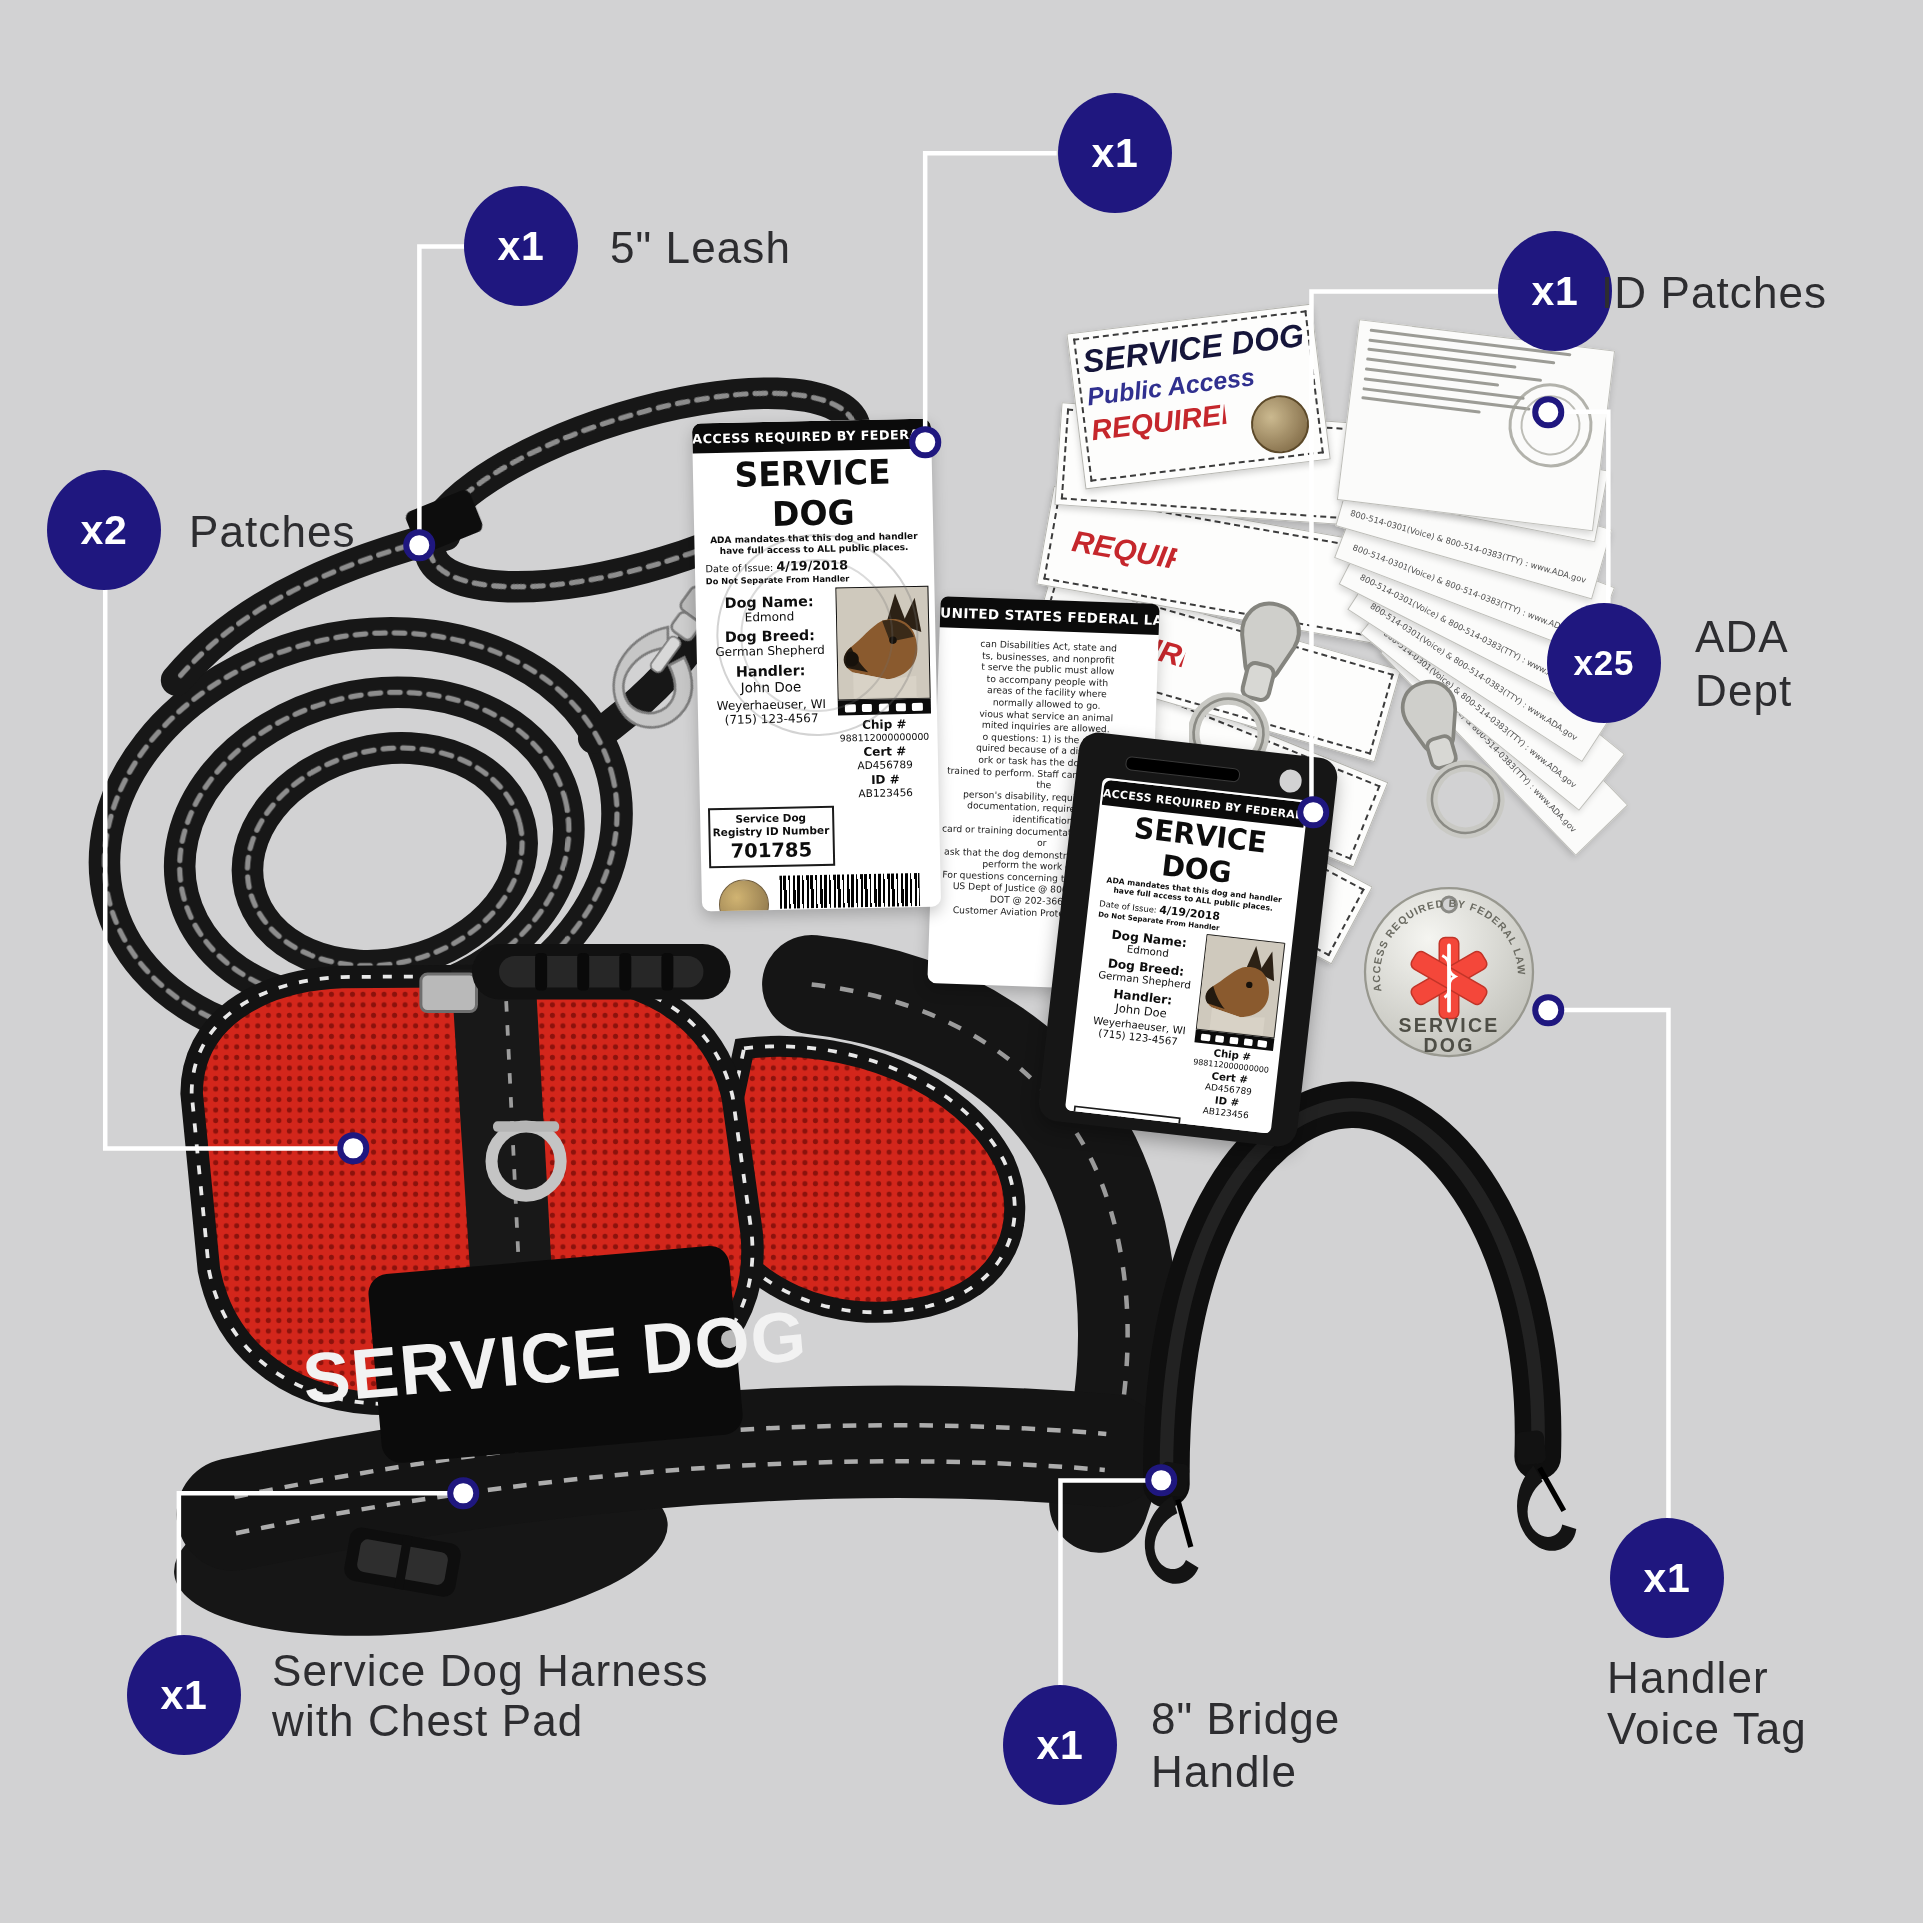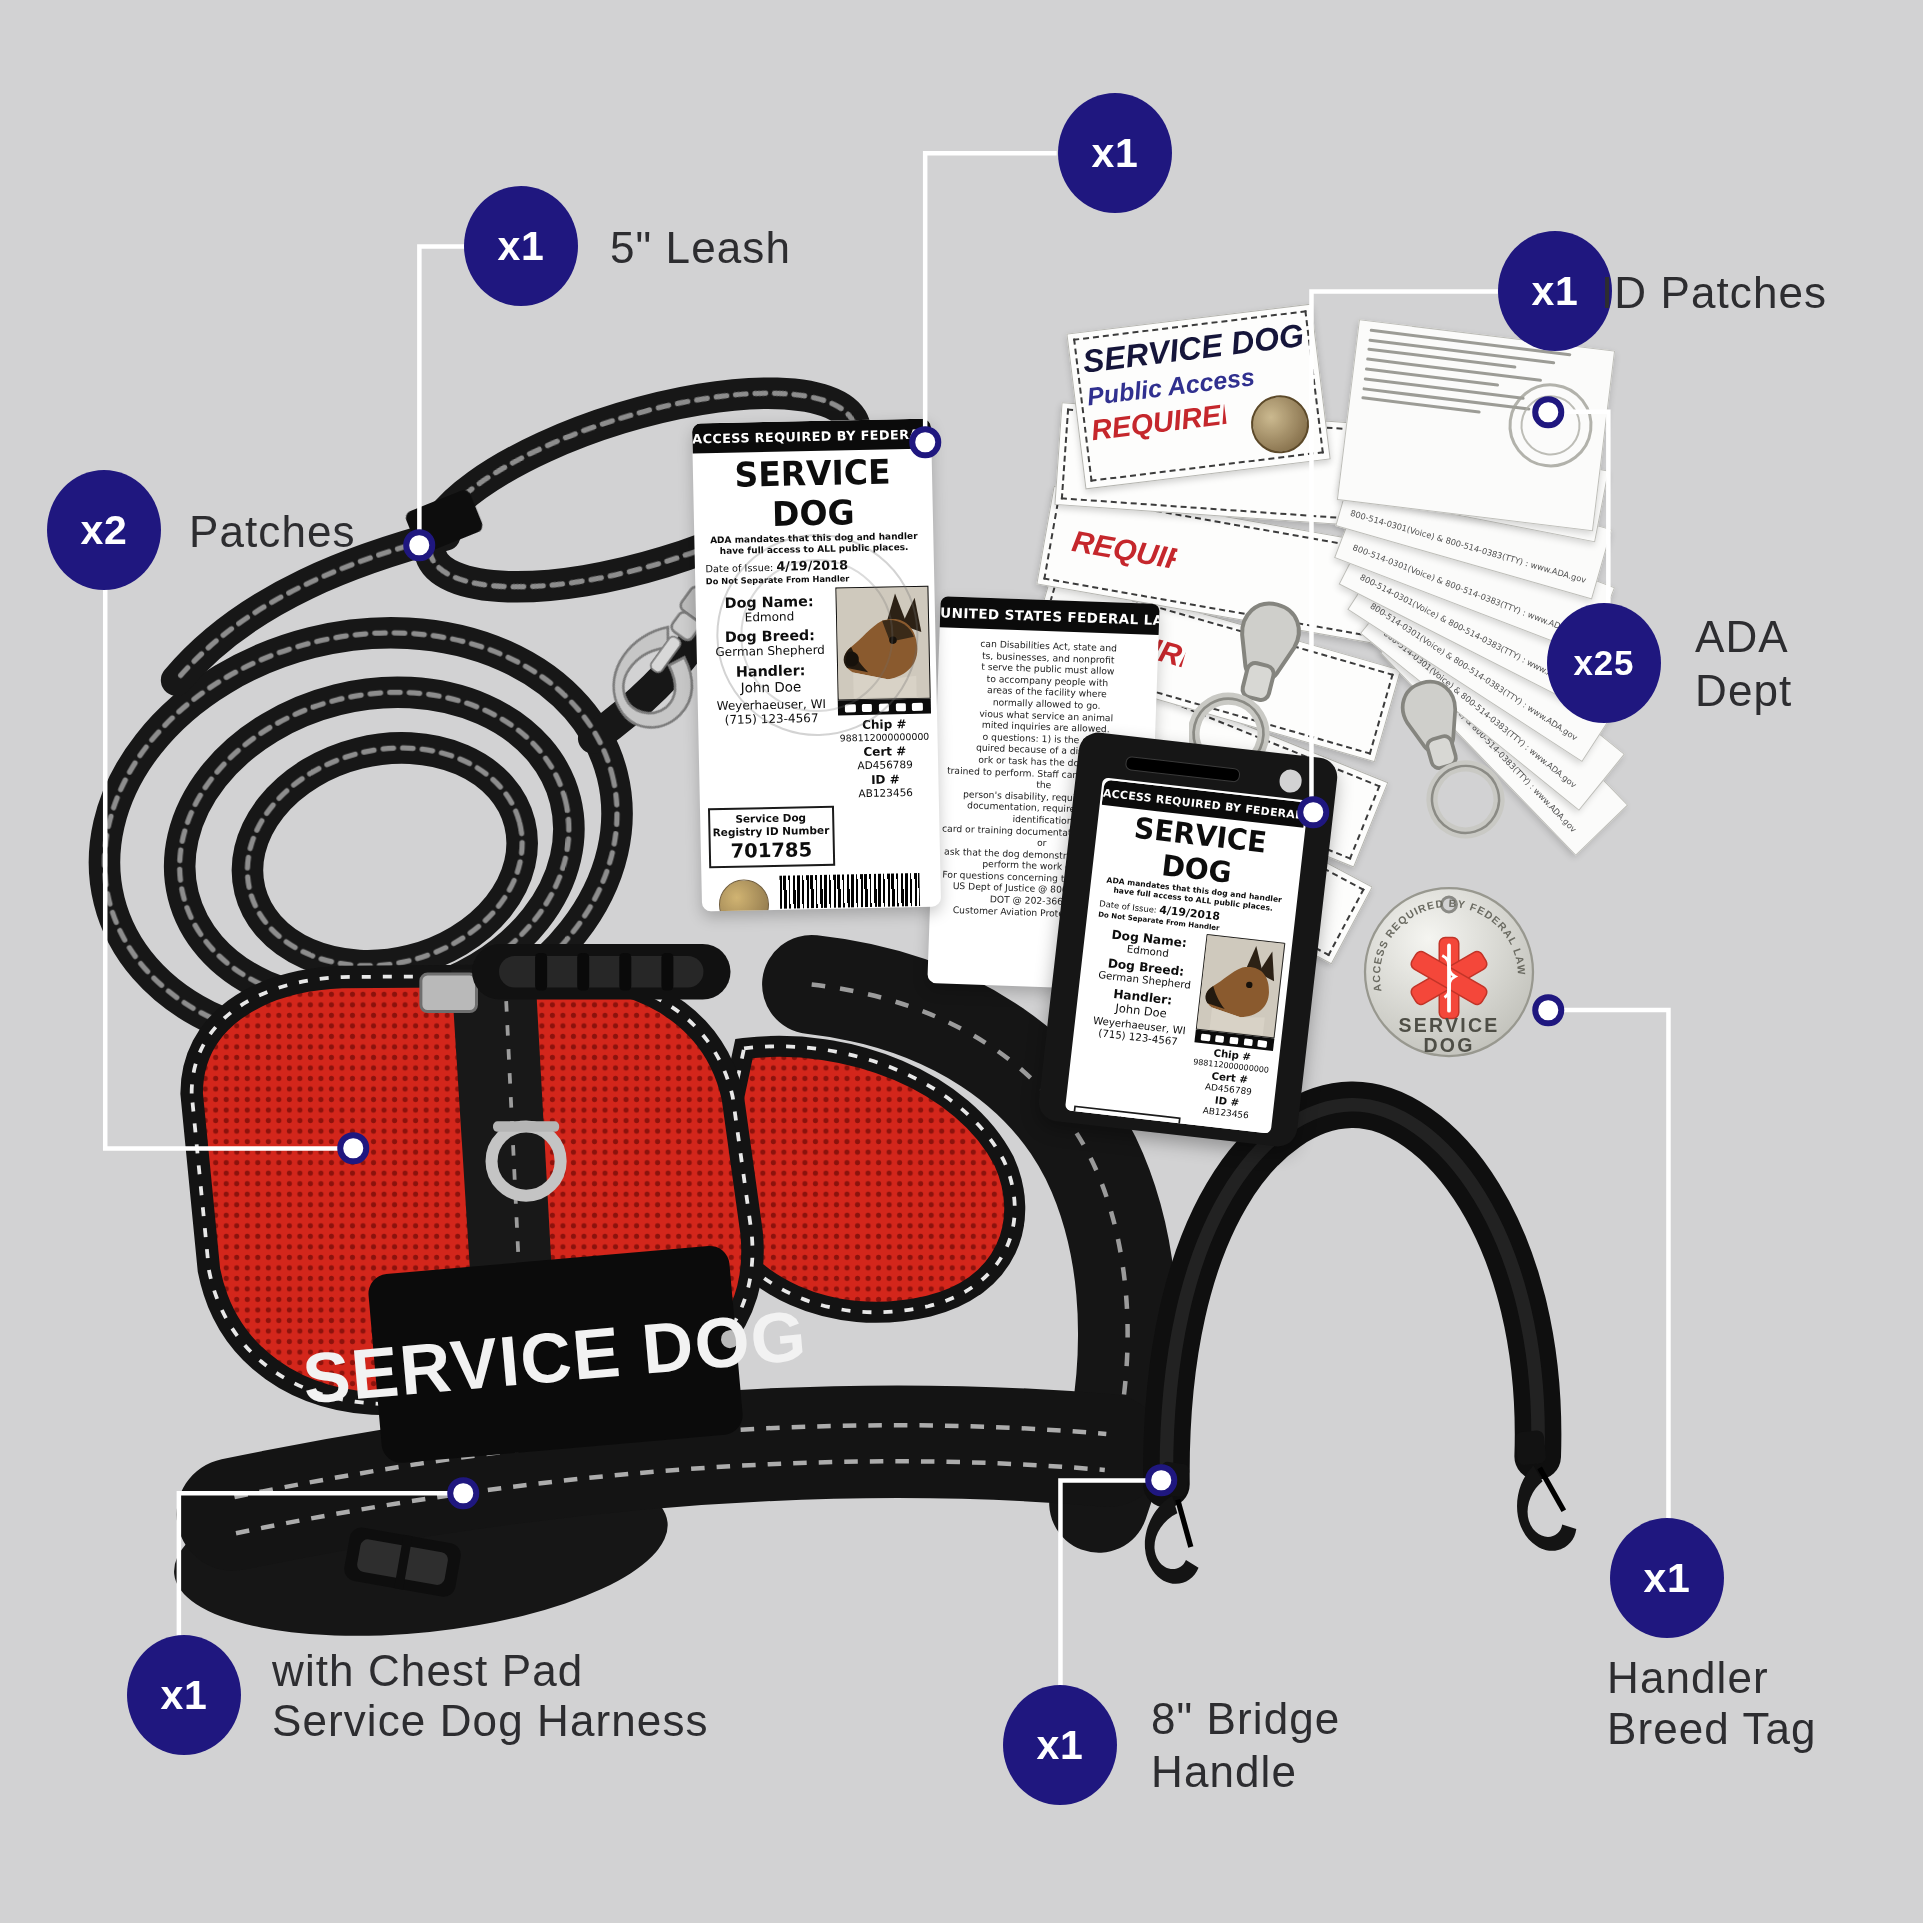--- a/index.html
+++ b/index.html
@@ -488,26 +488,26 @@
     <div>Patches</div>
   </div>
   <div class="lbl" style="left:1601px;top:266px;">
     <div>ID Patches</div>
   </div>
   <div class="lbl" style="left:1695px;top:610px;">
     <div>ADA</div>
     <div>Dept</div>
   </div>
   <div class="lbl" style="left:272px;top:1646px;line-height:50px;">
+    <div>Service Dog Harness</div>
     <div>with Chest Pad</div>
-    <div>Service Dog Harness</div>
   </div>
   <div class="lbl" style="left:1151px;top:1692px;line-height:53px;">
     <div>8" Bridge</div>
     <div>Handle</div>
   </div>
   <div class="lbl" style="left:1607px;top:1652px;line-height:51px;">
     <div>Handler</div>
-    <div>Breed Tag</div>
+    <div>Voice Tag</div>
   </div>
 
 </div>
 
 
 </body></html>

